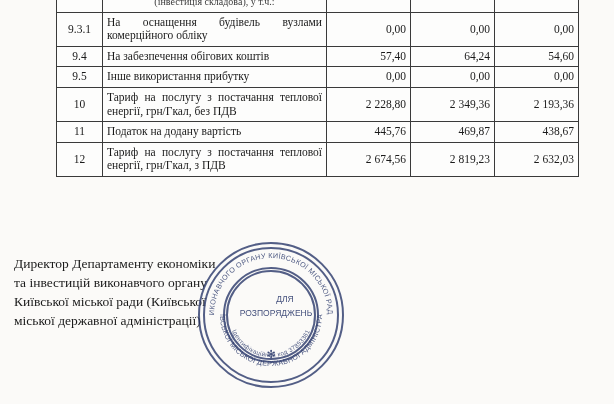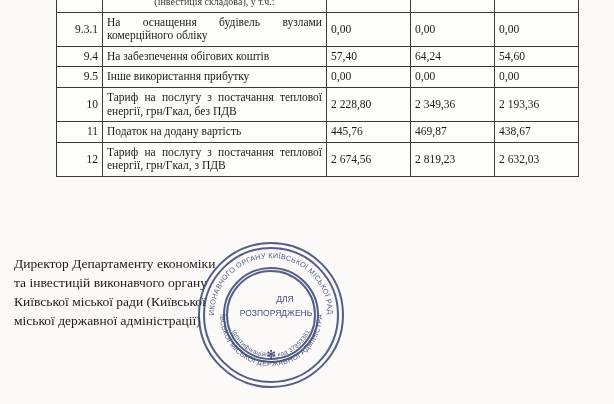--- a/index.html
+++ b/index.html
@@ -33,23 +33,23 @@
     table-layout: fixed;
     font-size: 11.5px;
     background: #fdfdfc;
   }
   .doc-table td {
     border: 1px solid #3a3a3a;
     padding: 3px 4px;
     vertical-align: middle;
     line-height: 1.18;
   }
-  .col-num { width: 46px; text-align: right; }
+  .col-num { width: 46px; text-align: center; }
   .col-desc { width: 224px; text-align: justify; text-align-last: justify; }
-  .col-v { width: 84px; text-align: left; }
+  .col-v { width: 84px; text-align: right; }
 
   .cut-row td {
     border-top: none;
     height: 9px;
     padding: 0 4px;
     font-size: 10px;
     color: #3a3a3a;
     overflow: hidden;
   }
   .cut-row .col-desc {

